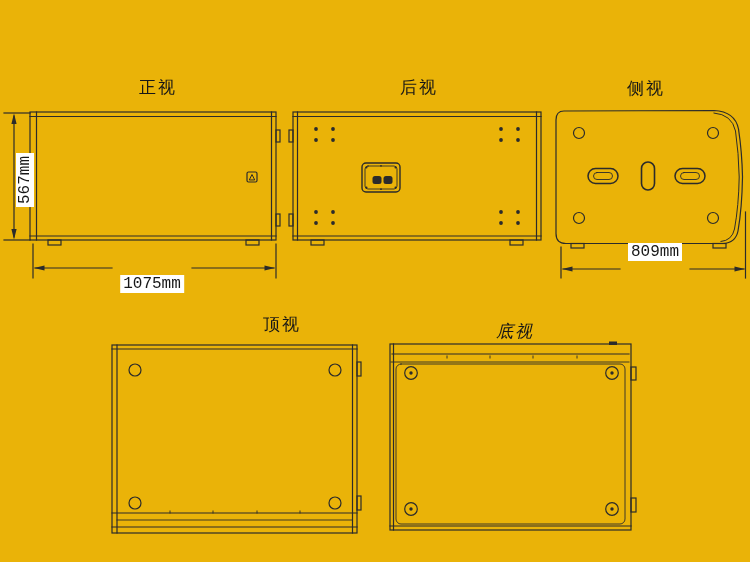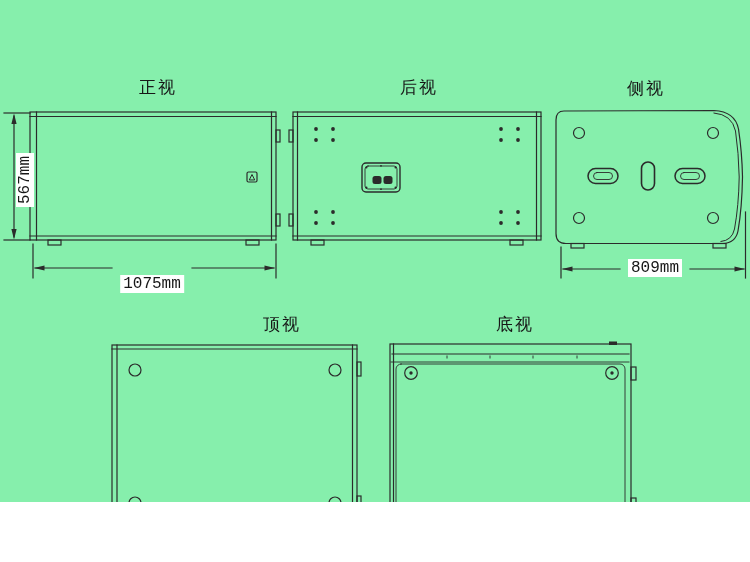--- a/index.html
+++ b/index.html
@@ -1,17 +1,17 @@
 <!DOCTYPE html>
 <html><head>
 <meta charset="utf-8">
 <style>
   html,body{margin:0;padding:0;background:#ffffff;}
   .canvas{
-    position:relative;width:750px;height:502px;background:#86efac;
+    position:relative;width:750px;height:562px;background:#eab308;
     font-family:"DejaVu Sans",sans-serif;overflow:hidden;
   }
   .canvas svg{position:absolute;left:0;top:0;}
   .view-title{
     position:absolute;transform:translate(-50%,0);
     font-size:17px;line-height:1.1;color:#171717;letter-spacing:2px;white-space:nowrap;
   }
   .dim-label{
     position:absolute;transform:translate(-50%,-50%);
     font-family:"Liberation Mono","DejaVu Sans Mono",monospace;
@@ -186,19 +186,19 @@
         <rect x="631" y="498" width="5" height="14"></rect>
       </g>
 
     </g>
   </svg>
 
   <div class="view-title" style="left:158px;top:78px;">正视</div>
   <div class="view-title" style="left:419px;top:78px;">后视</div>
   <div class="view-title" style="left:646px;top:79px;text-align:center;">侧视</div>
   <div class="view-title" style="left:238px;top:315px;margin-left:44px;">顶视</div>
-  <div class="view-title" style="left:515px;top:315px;">底视</div>
+  <div class="view-title" style="left:515px;top:322px;font-style:italic;">底视</div>
 
   <div class="dim-label vertical" style="left:25px;top:180px;">567mm</div>
   <div class="dim-label" style="left:152px;top:284px;text-align:center;">1075mm</div>
-  <div class="dim-label" style="left:655px;top:268px;">809mm</div>
+  <div class="dim-label" style="left:655px;top:252px;">809mm</div>
 
 </div>
 
 </body></html>

